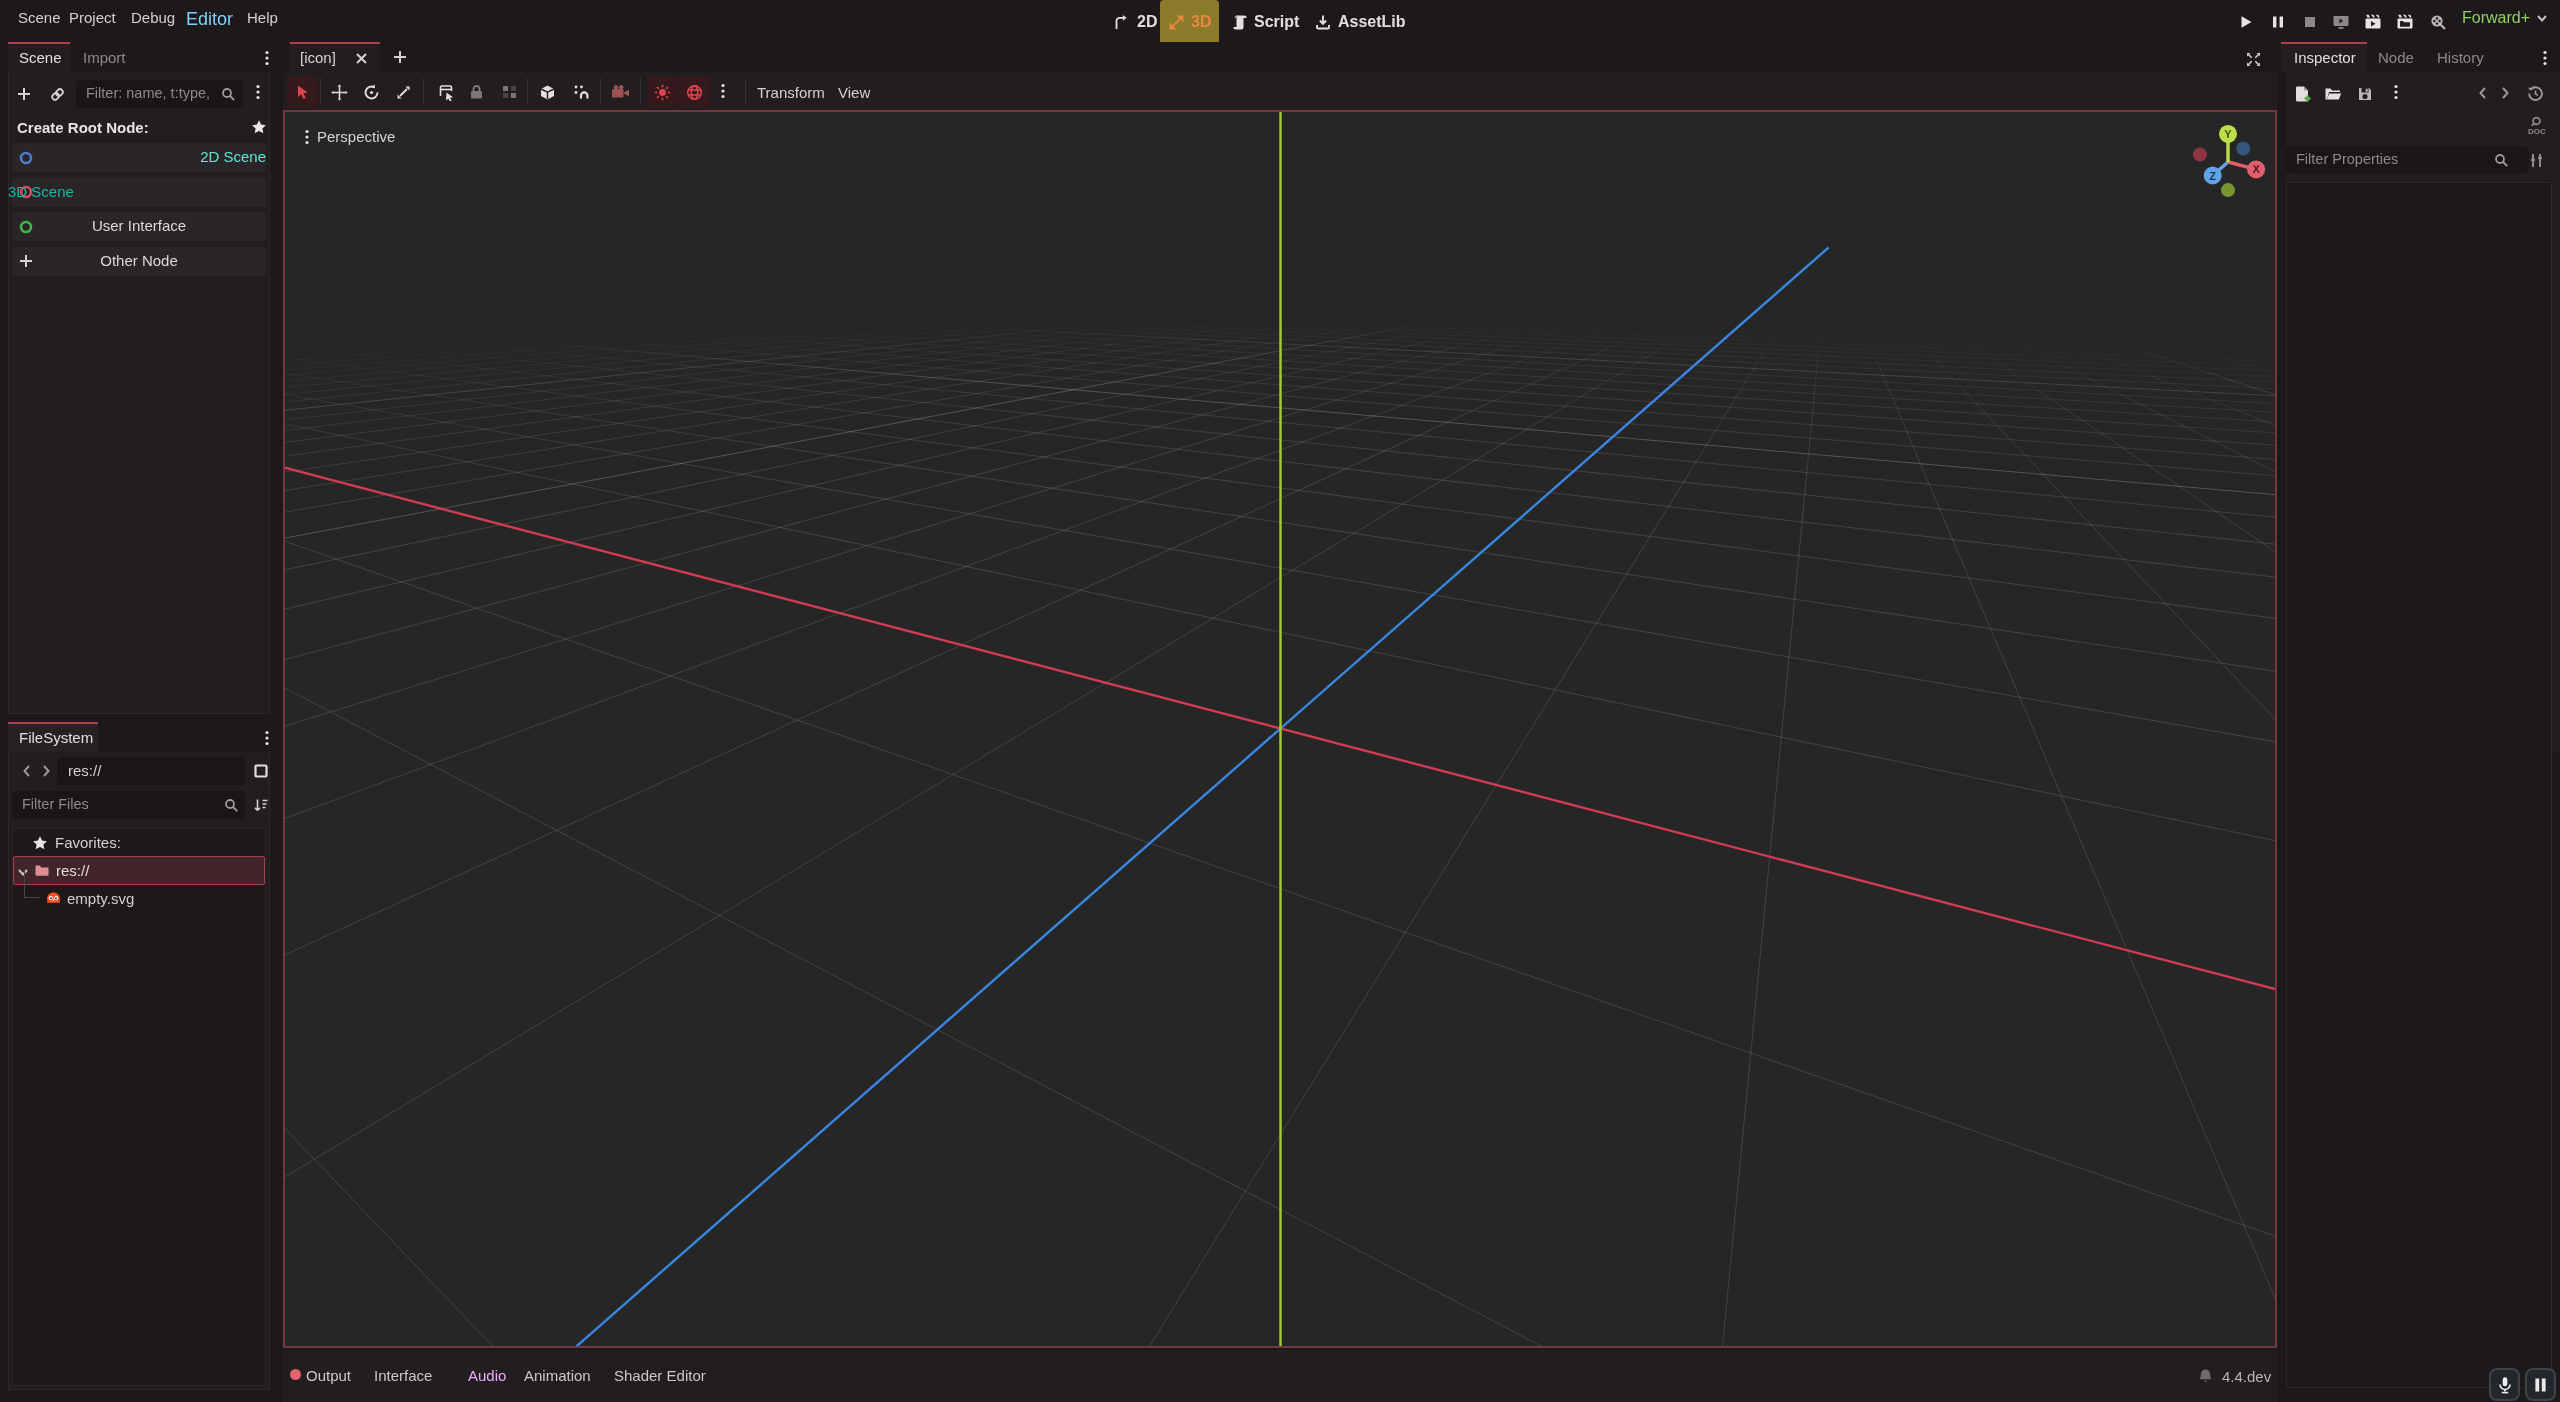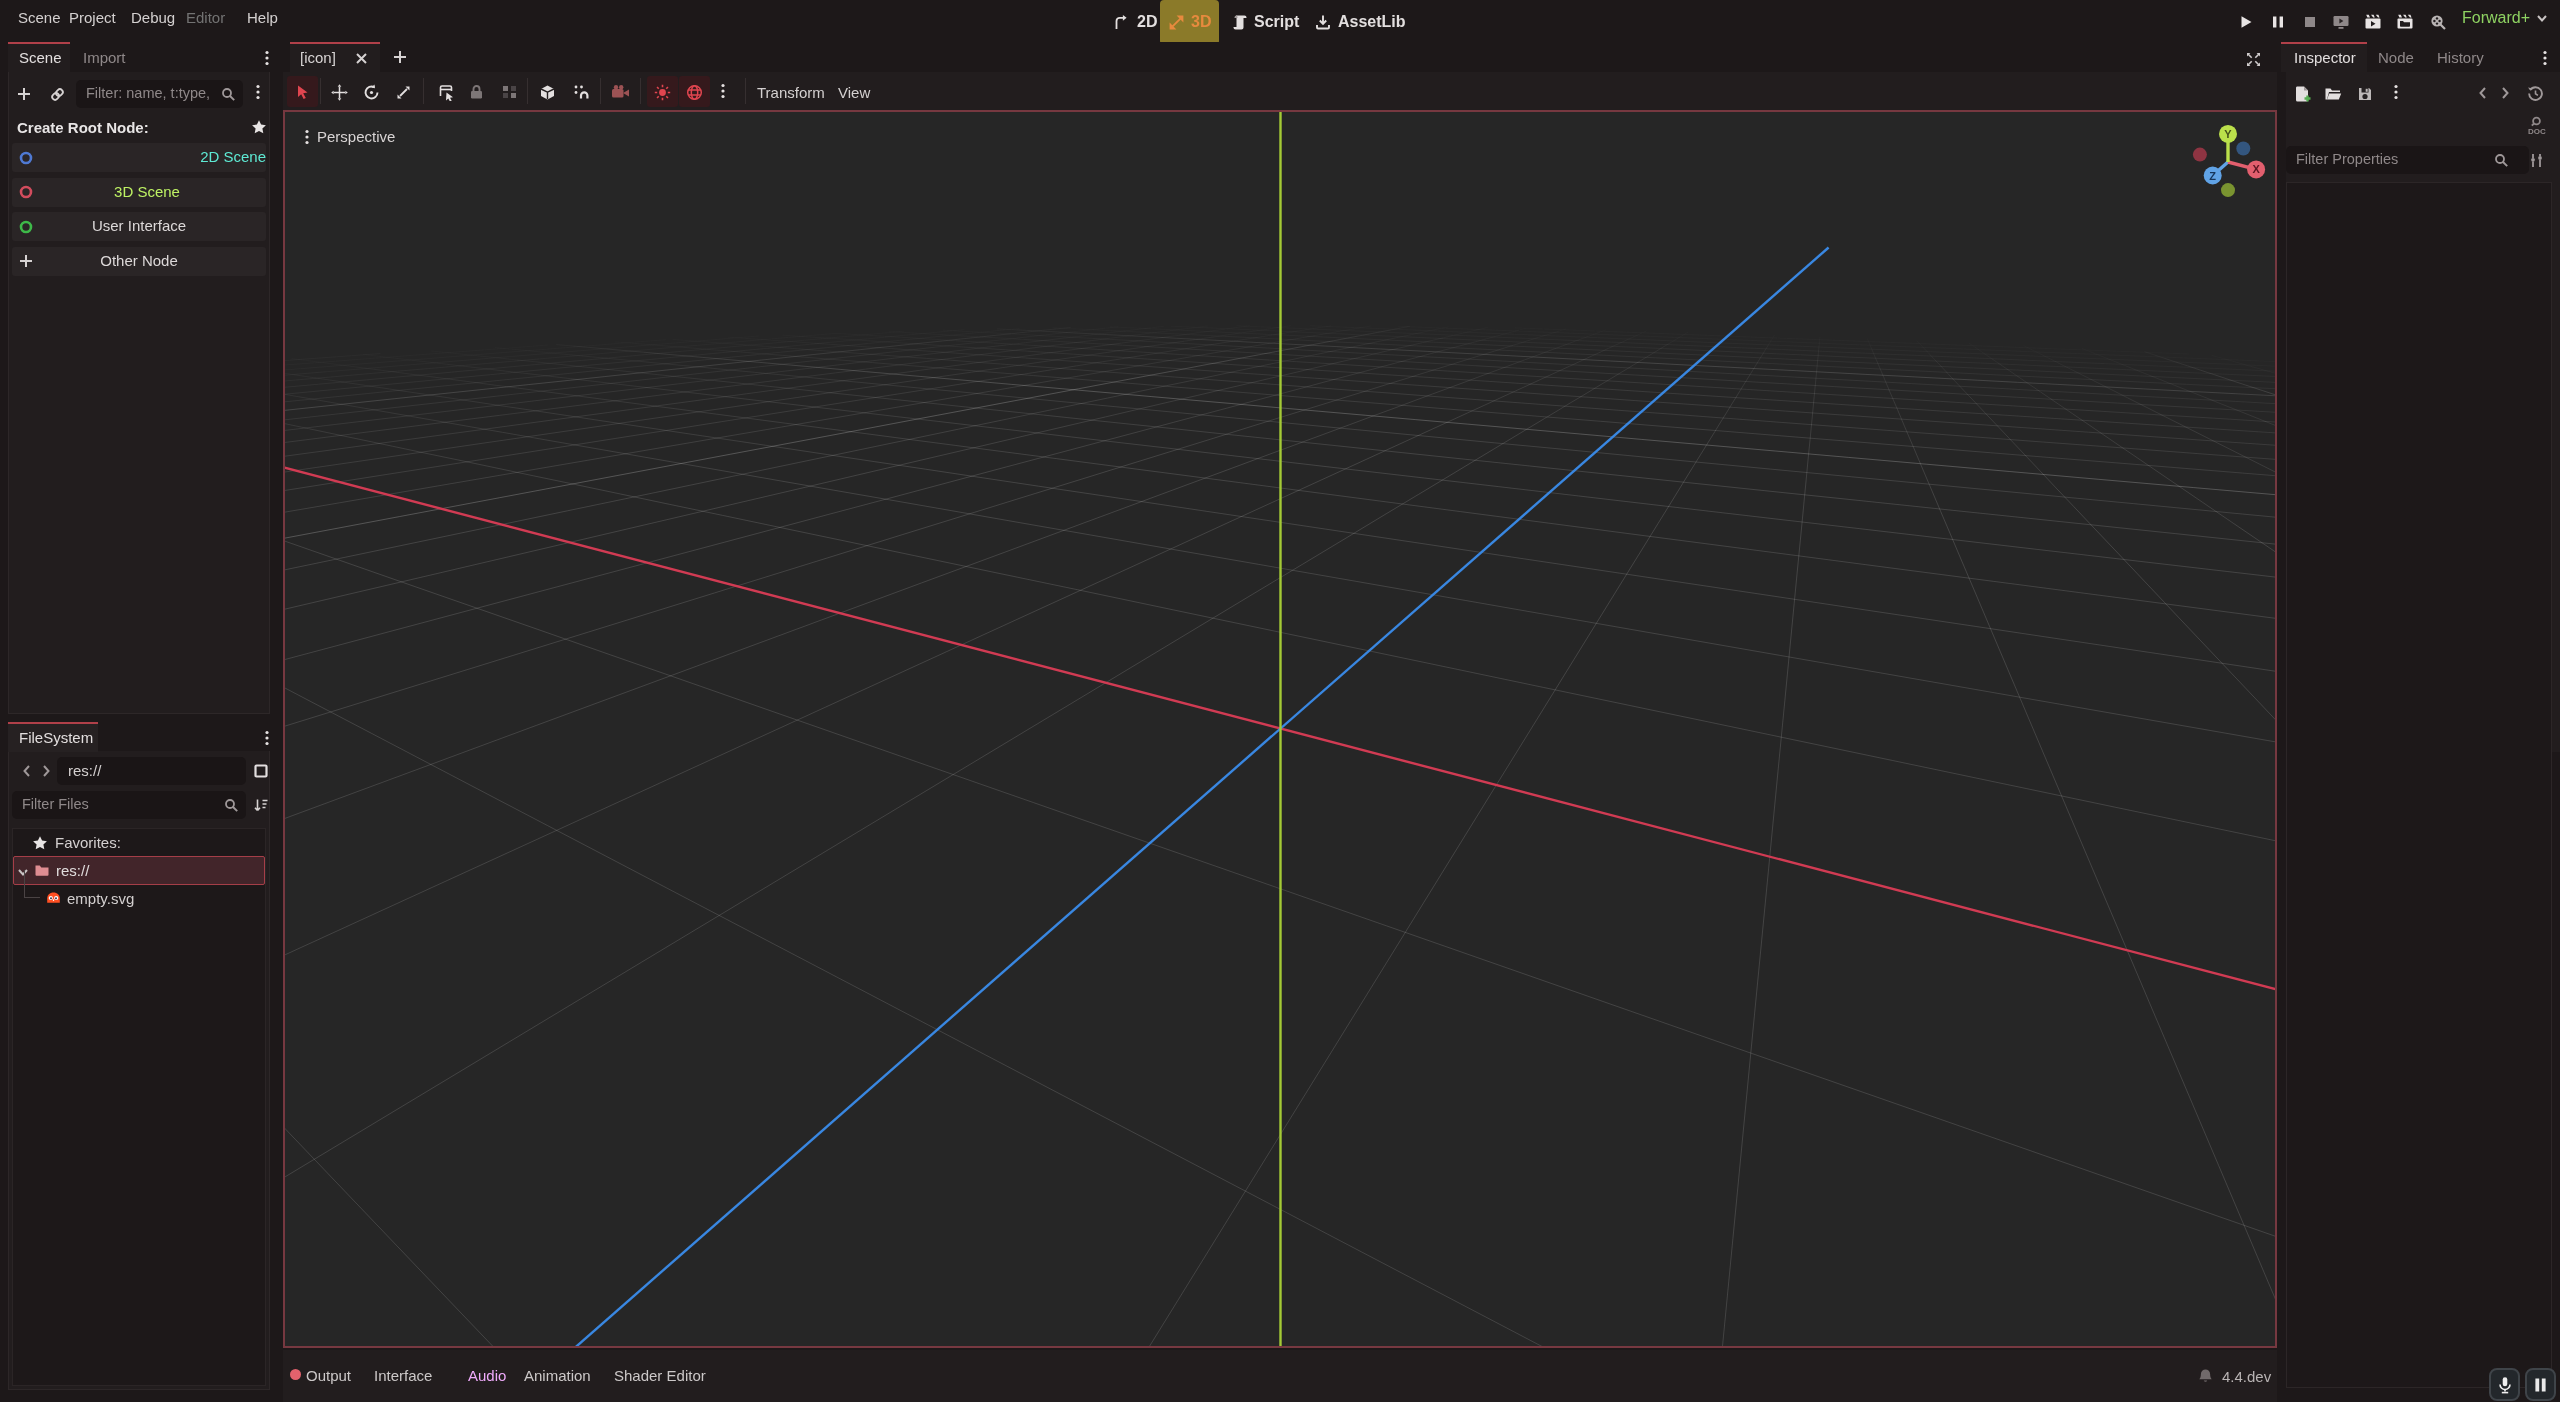--- a/index.html
+++ b/index.html
@@ -6,21 +6,21 @@
 .abs{position:absolute}
 .txt{color:#cfcbcb;font-size:15px;white-space:nowrap}
 .dim{color:#8f8889}
 .row{display:flex;align-items:center}
 .ibtn{display:flex;align-items:center;justify-content:center}
 </style></head><body>
 <div class="abs" style="left:0;top:0;width:2560px;height:44px;background:#1d1819"></div>
 <div class="abs txt" style="left:18px;top:9px;font-size:15px;color:#d4d0d0">Scene</div>
 <div class="abs txt" style="left:69px;top:9px;font-size:15px;color:#d4d0d0">Project</div>
 <div class="abs txt" style="left:131px;top:9px;font-size:15px;color:#d4d0d0">Debug</div>
-<div class="abs txt" style="left:186px;top:9px;font-size:15px;color:#737373">Editor</div>
+<div class="abs txt" style="left:186px;top:9px;font-size:18px;color:#7dd3fc">Editor</div>
 <div class="abs txt" style="left:247px;top:9px;font-size:15px;color:#d4d0d0">Help</div>
 <div class="abs row" style="left:1113px;top:6px;height:32px;gap:7px;font-size:16px">
     <svg width="17" height="17" viewBox="0 0 17 17">
       <path d="M3.5 15V7a3.2 3.2 0 0 1 3.2-3.2h4" stroke="#e3dfdf" stroke-width="1.8" fill="none"></path>
       <path d="M9.9 0.9 13.6 3.8 9.9 6.7Z" fill="#e3dfdf"></path>
     </svg>
     <span style="font-weight:bold;color:#e3dfdf;font-size:16px">2D</span>
   </div>
 <div class="abs" style="left:1160px;top:0px;width:59px;height:45px;background:#8b7a29;border-radius:4px"></div>
 <div class="abs row" style="left:1168px;top:6px;height:32px;gap:6px;font-size:16px">
@@ -156,21 +156,21 @@
       <circle cx="8" cy="8" r="5" stroke="#4f79d2" stroke-width="2.6" fill="none"></circle>
     </svg>
   </div>
 <div class="abs txt" style="left:12px;top:148px;width:254px;text-align:right;color:#5eead4">2D Scene</div>
 <div class="abs" style="left:12px;top:177.5px;width:254px;height:29px;background:#2a2526;border-radius:3px"></div>
 <div class="abs ibtn" style="left:18px;top:184.0px;width:16px;height:16px">
     <svg width="16" height="16" viewBox="0 0 16 16">
       <circle cx="8" cy="8" r="5" stroke="#d24c5d" stroke-width="2.6" fill="none"></circle>
     </svg>
   </div>
-<div class="abs txt" style="left:20px;top:182.5px;width:254px;text-align:center;color:#bef264">3D Scene</div>
+<div class="abs txt" style="left:8px;top:182.5px;width:254px;color:#14b8a6">3D Scene</div>
 <div class="abs" style="left:12px;top:212px;width:254px;height:29px;background:#2a2526;border-radius:3px"></div>
 <div class="abs ibtn" style="left:18px;top:218.5px;width:16px;height:16px">
     <svg width="16" height="16" viewBox="0 0 16 16">
       <circle cx="8" cy="8" r="5" stroke="#3eb949" stroke-width="2.6" fill="none"></circle>
     </svg>
   </div>
 <div class="abs txt" style="left:12px;top:217px;width:254px;text-align:center;color:#ddd9d9">User Interface</div>
 <div class="abs" style="left:12px;top:246.5px;width:254px;height:29px;background:#2a2526;border-radius:3px"></div>
 <div class="abs ibtn" style="left:18px;top:253.0px;width:16px;height:16px">
     <svg width="16" height="16" viewBox="0 0 16 16">

